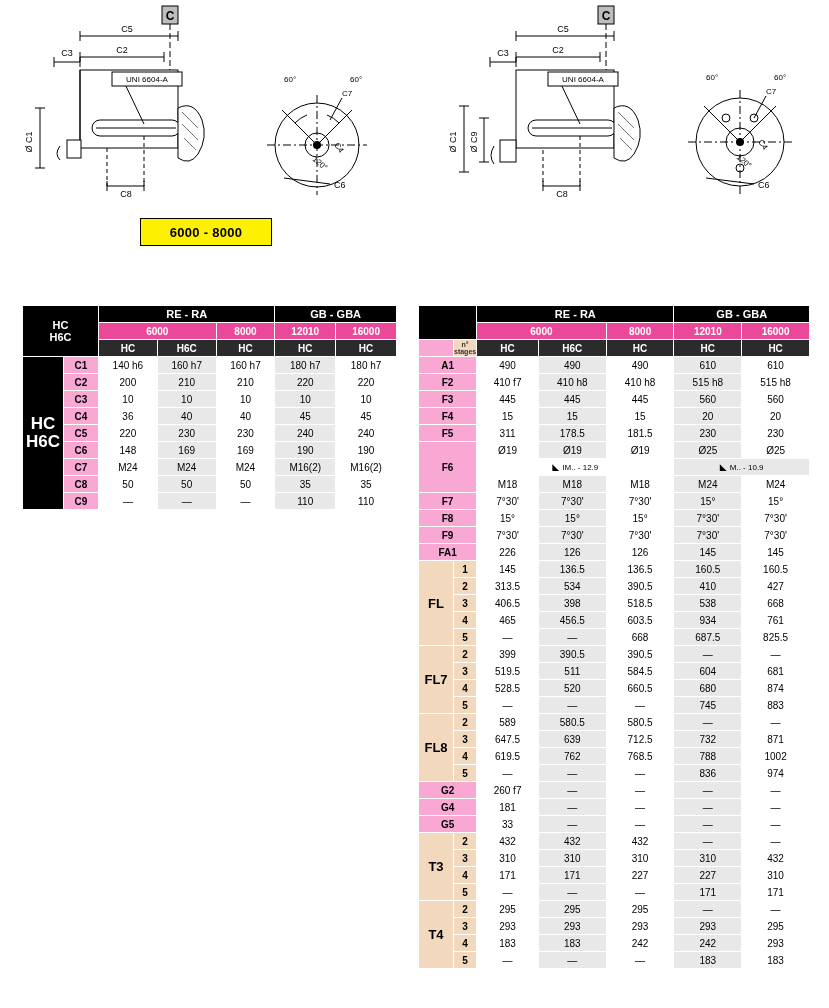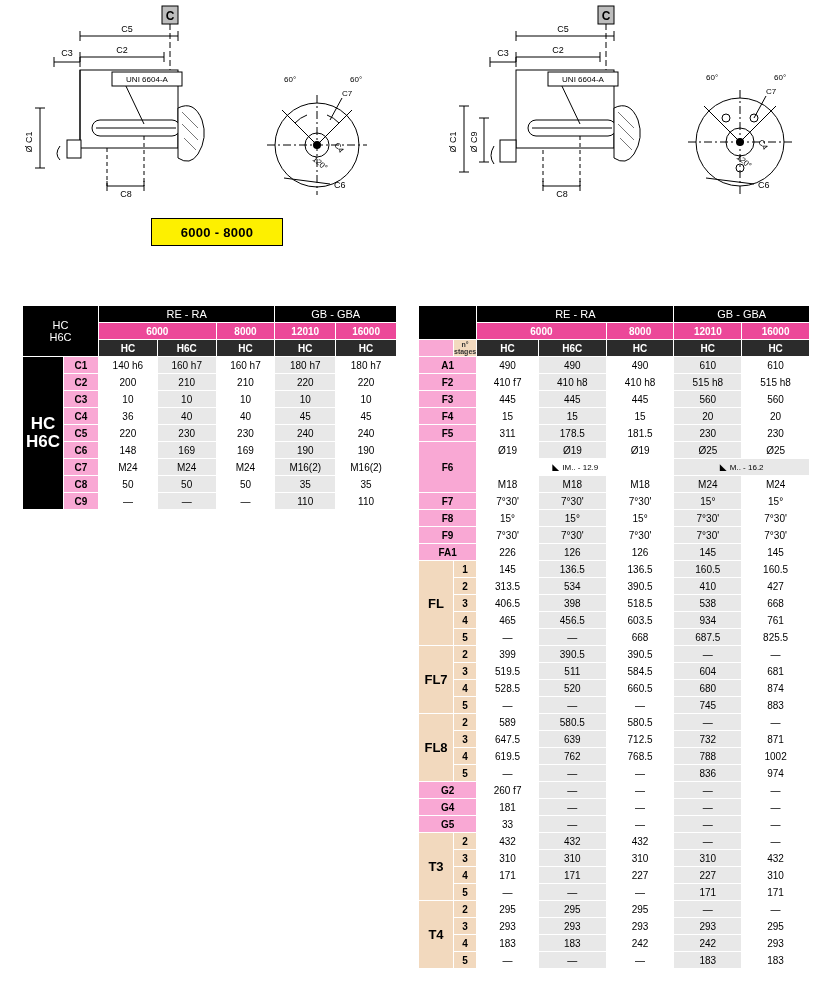--- a/index.html
+++ b/index.html
@@ -10,33 +10,33 @@
   .draw-block{position:absolute;top:0;}
   .draw-block.left{left:12px;}
   .draw-block.right{left:440px;}
 
   .badge{
     width:130px;height:26px;background:#fdf000;border:1px solid #000;
     display:flex;align-items:center;justify-content:center;
     font-weight:bold;font-size:13px;letter-spacing:.3px;
   }
   .badge-wrap{position:absolute;top:218px;}
-  .badge-wrap.left{left:139px;}
+  .badge-wrap.left{left:128px;}
 
   .svgbox{display:block;}
 
   
   .tables{position:absolute;top:305px;left:0;width:829px;}
   table{border-collapse:collapse;font-size:10px;}
   .tbl-left{position:absolute;left:22px;top:0;width:375px;}
   .tbl-right{position:absolute;left:418px;top:0;width:392px;}
 
   th,td{border:1px solid #ffffff;text-align:center;padding:0;height:16px;
         font-family:"Liberation Sans",sans-serif;}
-  .hdr{background:#000;color:#fff;font-weight:normal;font-size:11px;}
+  .hdr{background:#000;color:#fff;font-weight:bold;font-size:11px;}
   .hdr-sub{background:#ec4899;color:#fff;font-weight:bold;font-size:10px;}
   .hdr-hc{background:#2b2b2b;color:#fff;font-weight:bold;font-size:10px;}
   .rowlbl{background:#f9a8d4;font-weight:bold;font-size:10px;width:34px;}
   .rowlbl-wide{background:#f2d9be;font-weight:bold;font-size:13px;}
   .cell-a{background:#ffffff;}
   .cell-b{background:#e8e8e8;}
   .leftcorner{background:#000;color:#fff;font-weight:bold;font-size:17px;line-height:1.05;}
   .stages-cell{background:#f2d9be;font-size:7px;font-weight:bold;color:#333;}
   .stage-num{background:#f2d9be;font-weight:bold;font-size:10px;width:18px;}
   .bolt-cell{font-size:8px;}
@@ -382,21 +382,21 @@
       <tr>
         <td class="cell-a bolt-cell" colspan="3">
           <span class="bolt-line">
               <span class="bolt-ico">◣</span>
               <span>IM.. - 12.9</span>
             </span>
         </td>
         <td class="cell-b bolt-cell" colspan="2">
           <span class="bolt-line">
               <span class="bolt-ico">◣</span>
-              <span>M.. - 16.2</span>
+              <span>M.. - 10.9</span>
             </span>
         </td>
       </tr>
       <tr>
         <td class="cell-a">M18</td>
         <td class="cell-b">M18</td>
         <td class="cell-a">M18</td>
         <td class="cell-b">M24</td>
         <td class="cell-a">M24</td>
       </tr>

